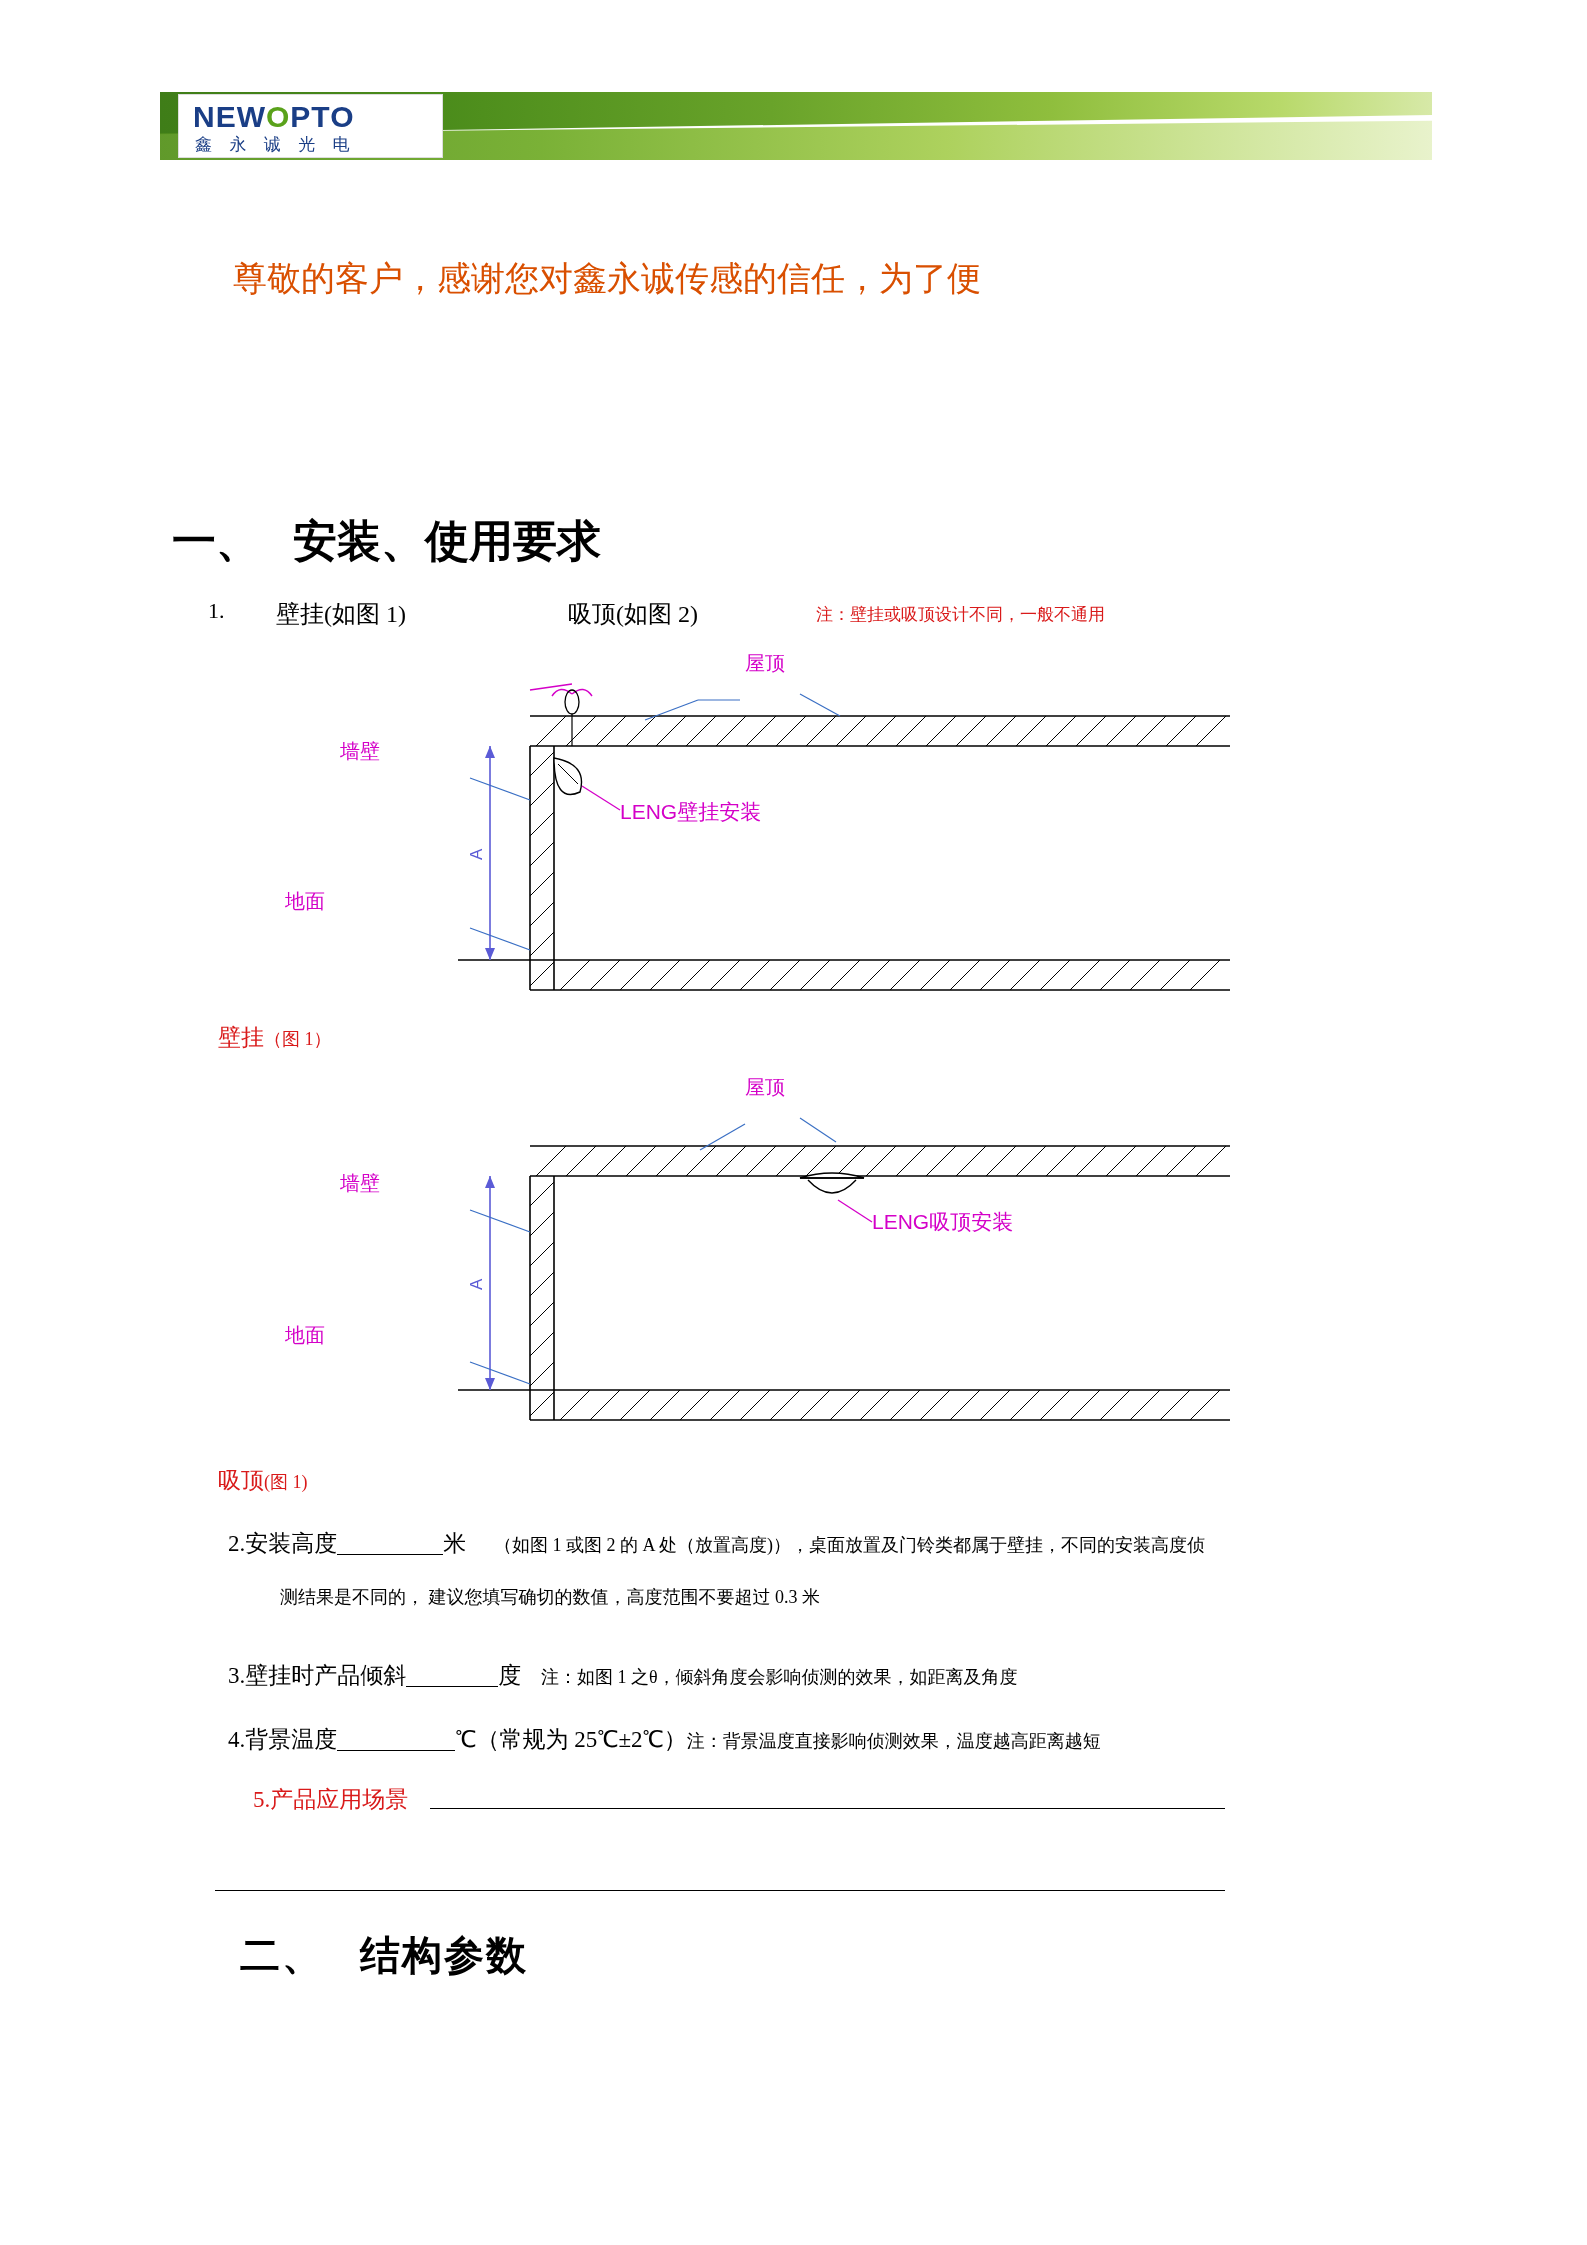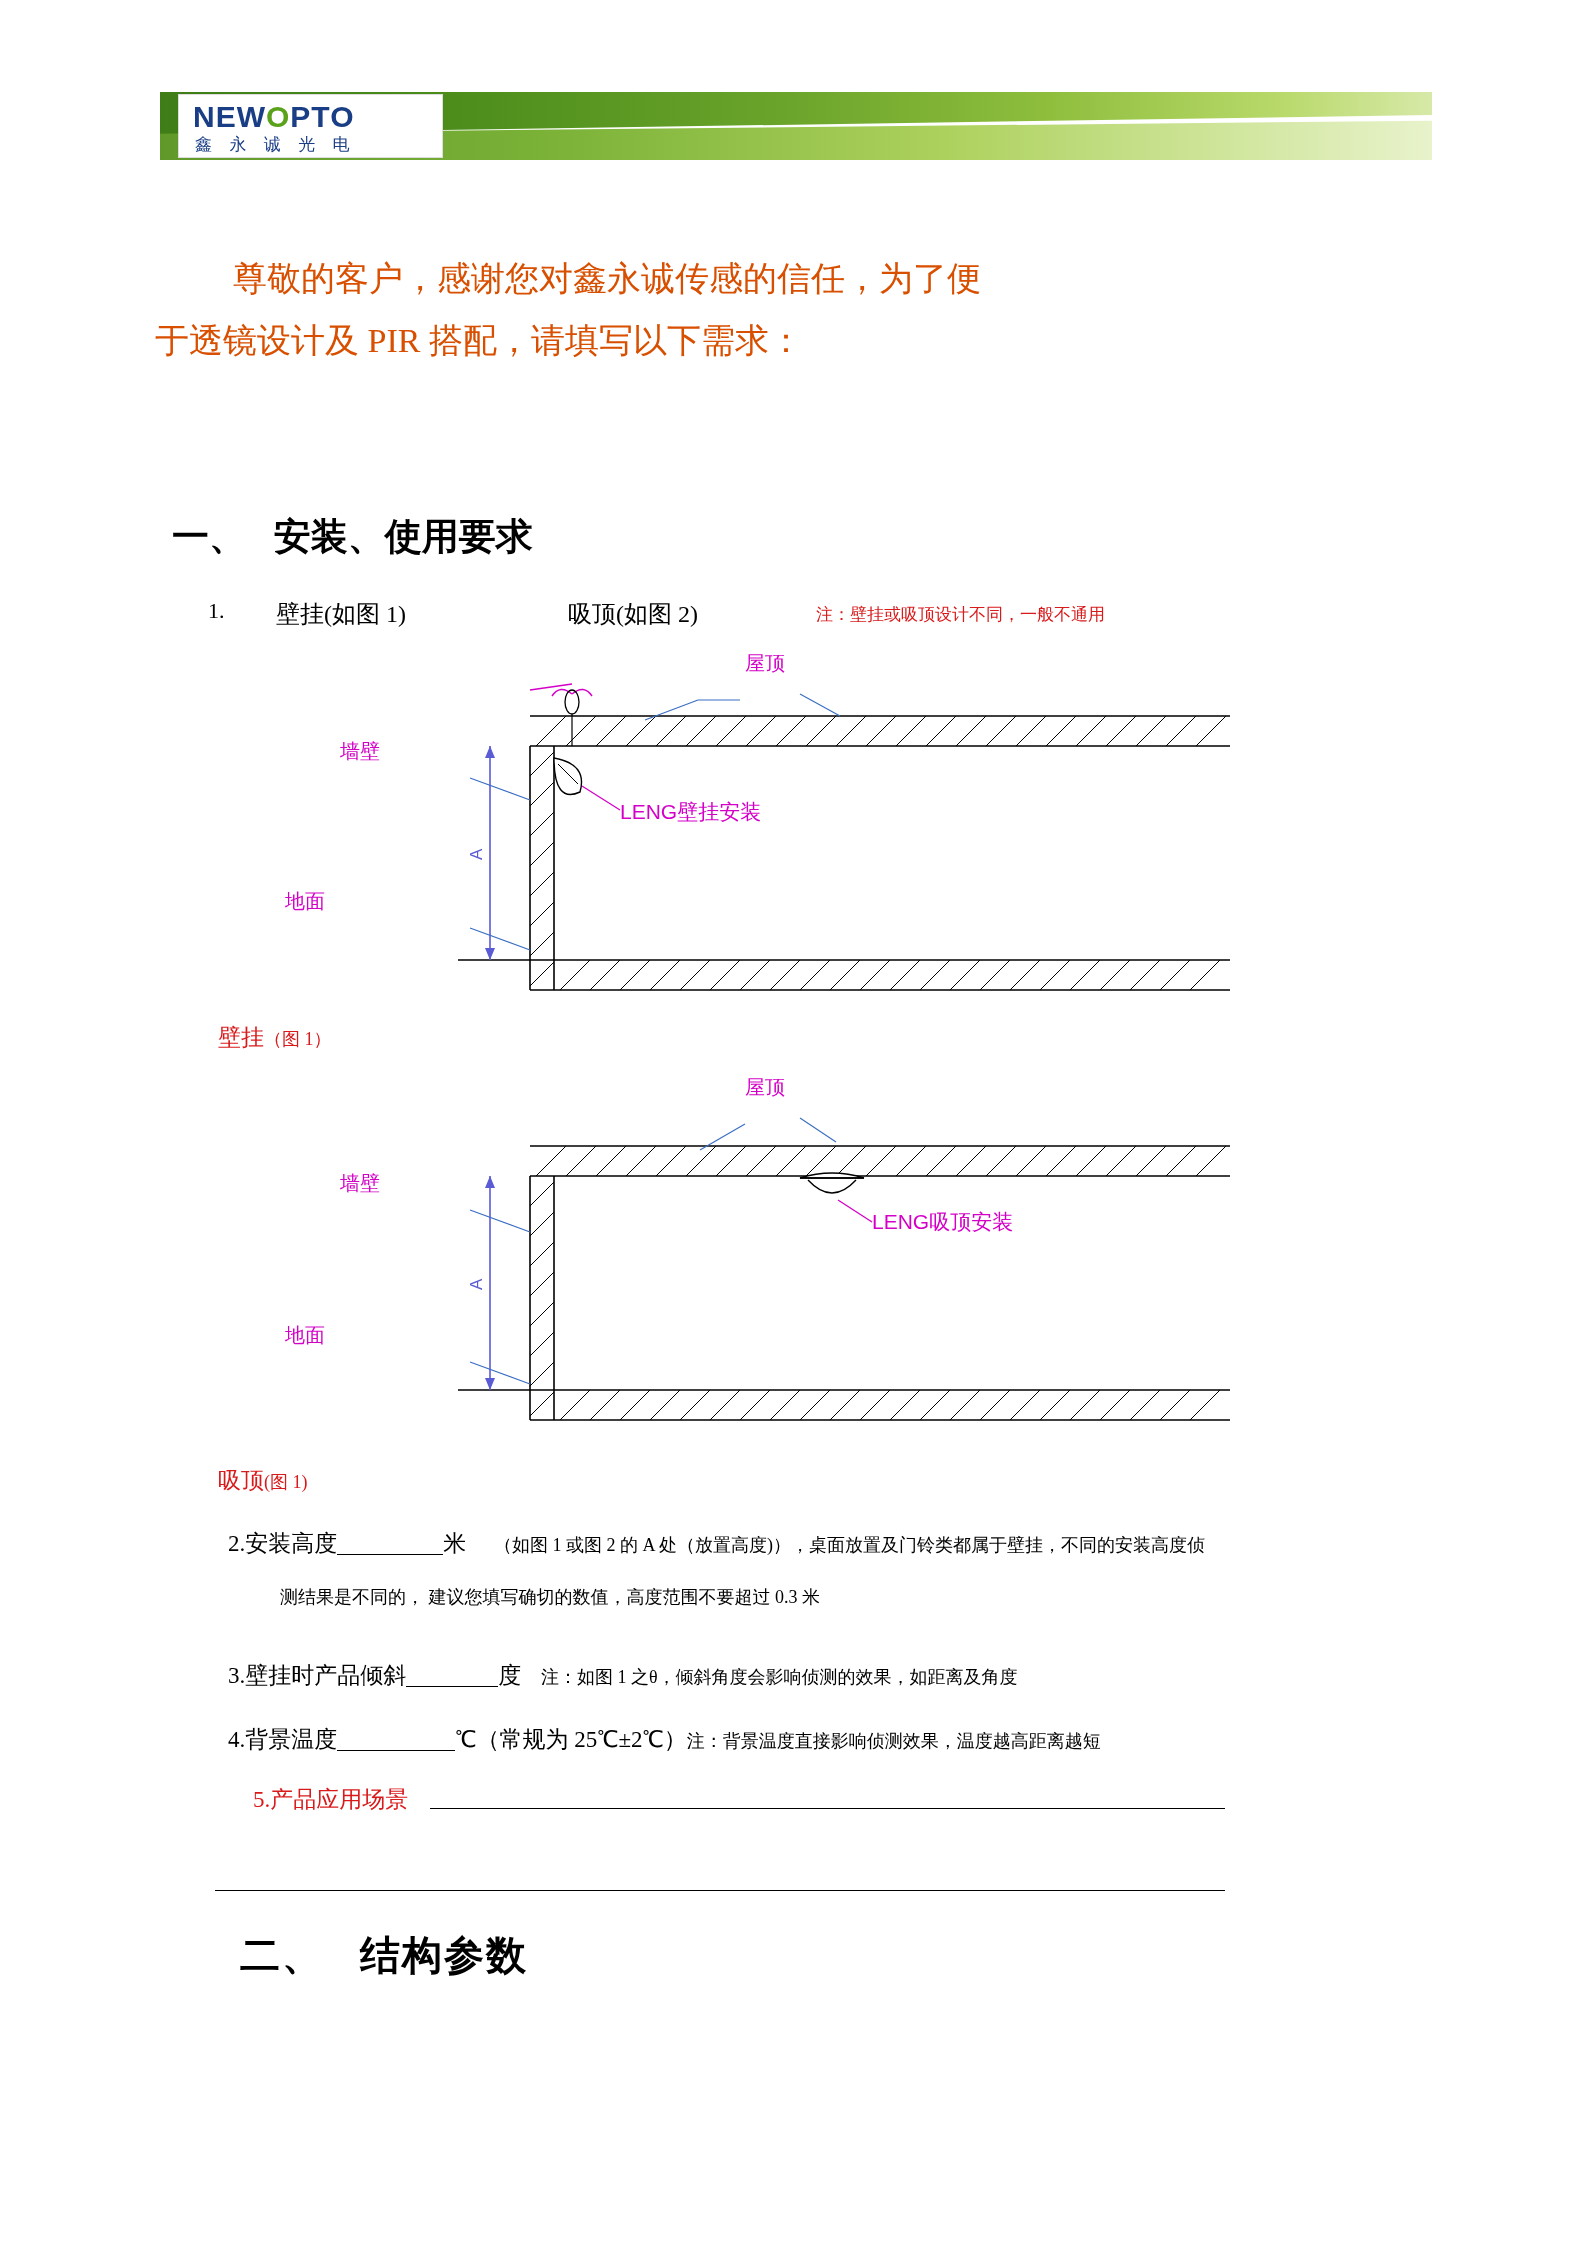--- a/index.html
+++ b/index.html
@@ -103,21 +103,21 @@
     font-size: 34px;
     line-height: 62px;
     font-family: "Liberation Serif", serif;
   }
   .intro .l1 { text-indent: 78px; display: block; }
   .intro .l2 { display: block; }
 
   
   .sec-head {
     position: absolute;
-    font-size: 37px;
+    font-size: 44px;
     font-weight: bold;
     font-family: "Liberation Serif", serif;
     color: #000;
     white-space: nowrap;
   }
   #sec1 { left: 172px; top: 512px; }
   #sec2 { left: 240px; top: 1928px; font-size: 40px; letter-spacing: 2px;}
 
   
   .item1 {
@@ -194,21 +194,20 @@
       <div class="green-light"></div>
     </div>
     <div class="logo-box">
       <div class="logo-top">NEW<span class="o-green">O</span>PTO</div>
       <div class="logo-bottom">鑫 永 诚 光 电</div>
     </div>
   </div>
 
   <div class="intro">
     <span class="l1">尊敬的客户，感谢您对鑫永诚传感的信任，为了便</span>
-    <span class="l2">于透镜设计及 PIR 搭配，请填写以下需求：</span>
   </div>
 
   <div class="sec-head" id="sec1">
     <span>一、</span>
     &nbsp;&nbsp;<span>安装、使用要求</span>
   </div>
 
   <div class="item1">
     <span class="num">1.</span>
     <span class="a">壁挂(如图 1)</span>

